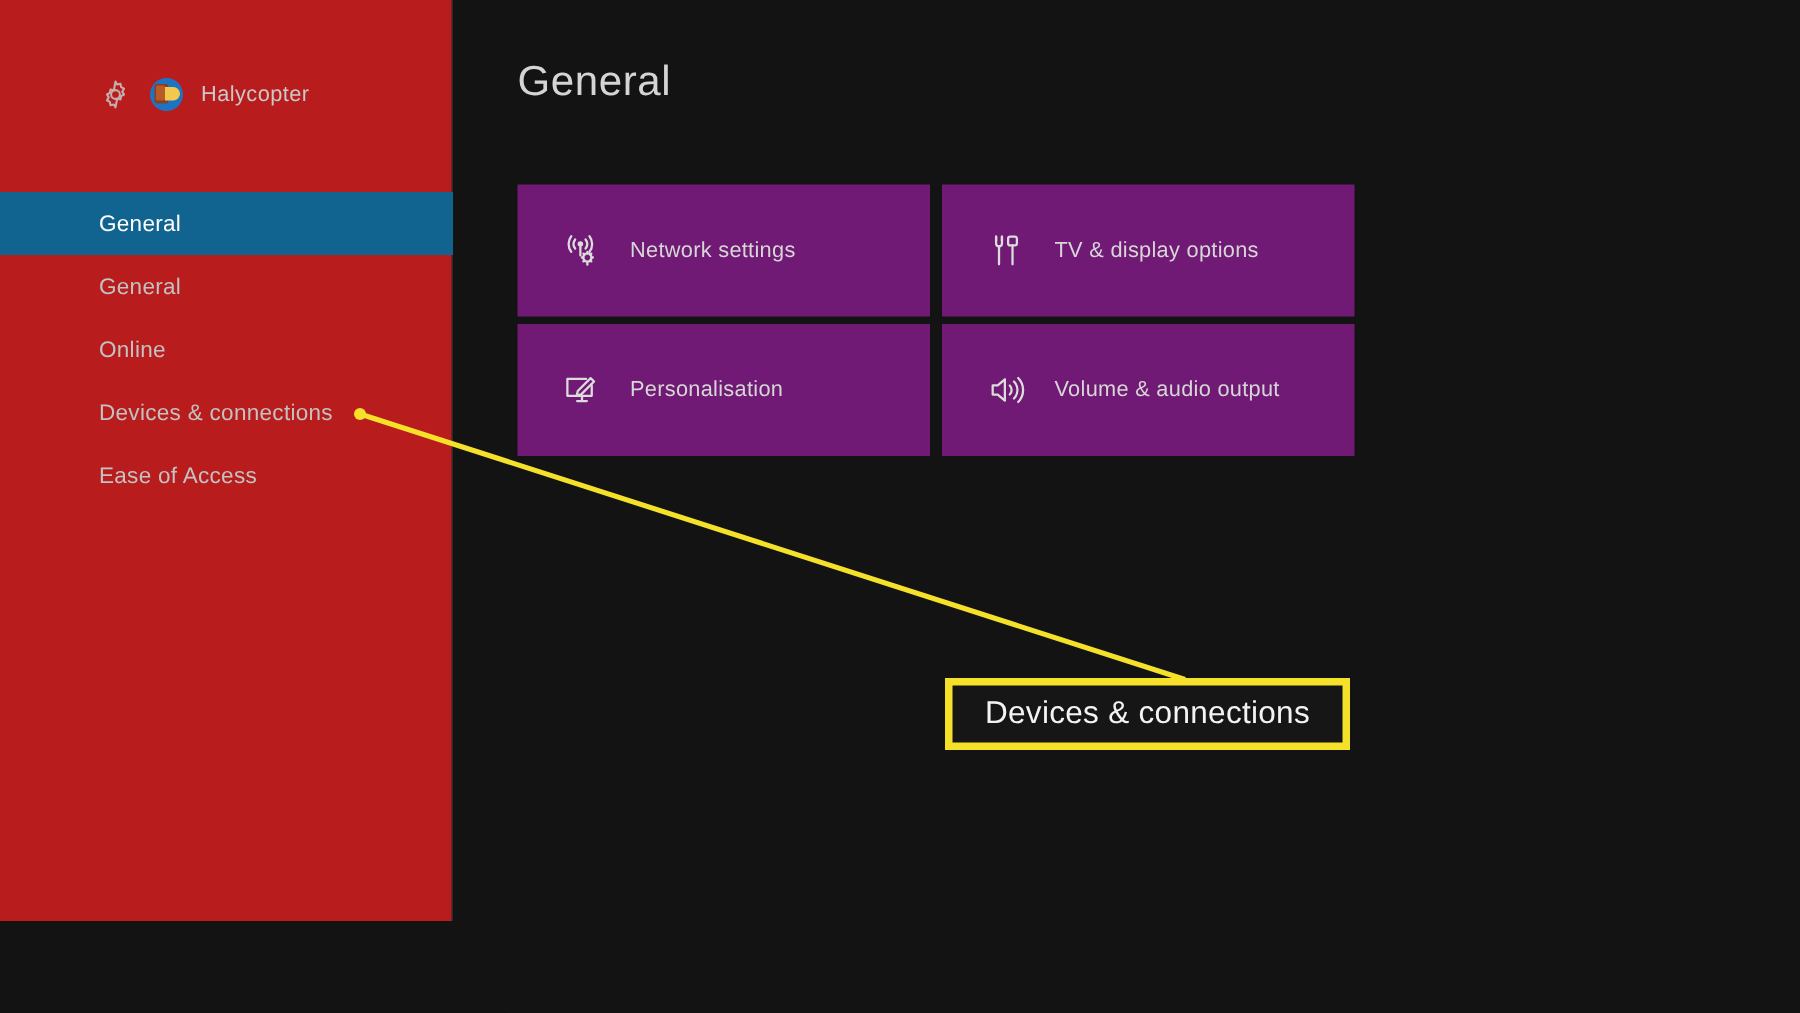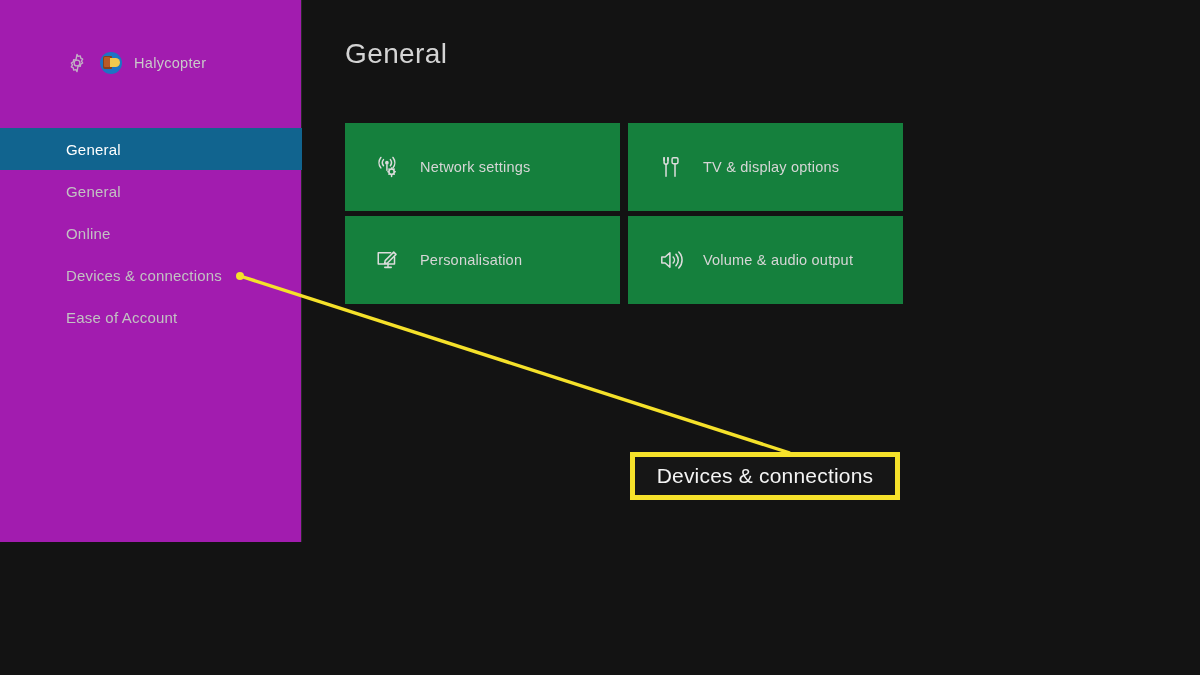--- a/index.html
+++ b/index.html
@@ -6,22 +6,22 @@
   html, body {
     width:1200px; height:675px;
     background:#131313;
     font-family:"Liberation Sans", sans-serif;
     overflow:hidden;
   }
   #app { position:relative; width:1200px; height:675px; background:#131313; }
 
   
   #sidebar {
-    position:absolute; left:0; top:0; width:302px; height:542px;
-    background:#a21caf;
+    position:absolute; left:0; top:0; width:302px; height:614px;
+    background:#b91c1c;
     border-right:1px solid #2a2a2a;
   }
   #profile-row {
     position:absolute; left:0; top:44px; width:302px; height:38px;
     display:flex; align-items:center; padding-left:66px;
   }
   #gear-icon { width:22px; height:22px; flex:0 0 auto; opacity:.85; }
   #avatar {
     width:22px; height:22px; border-radius:50%;
     margin-left:12px; flex:0 0 auto;
@@ -53,21 +53,21 @@
     color:#d4d4d4; font-size:28px; font-weight:400; letter-spacing:.4px;
   }
 
   #tiles {
     position:absolute; left:43px; top:123px;
     width:602px; display:grid;
     grid-template-columns:275px 275px;
     column-gap:8px; row-gap:5px;
   }
   .tile {
-    height:88px; background:#15803d;
+    height:88px; background:#701a75;
     display:flex; align-items:center;
     padding-left:30px;
   }
   .tile .t-icon {
     width:26px; height:26px; flex:0 0 auto;
     display:flex; align-items:center; justify-content:center;
     color:#dcdcdc;
   }
   .tile .t-label {
     margin-left:19px; color:#d6d6d6;
@@ -116,21 +116,21 @@
       <div class="nav-item">
         <span>General</span>
       </div>
       <div class="nav-item">
         <span>Online</span>
       </div>
       <div class="nav-item">
         <span>Devices &amp; connections</span>
       </div>
       <div class="nav-item">
-        <span>Ease of Account</span>
+        <span>Ease of Access</span>
       </div>
     </div>
   </div>
 
   <div id="main">
 
     <div id="page-title">General</div>
 
     <div id="tiles">
 

